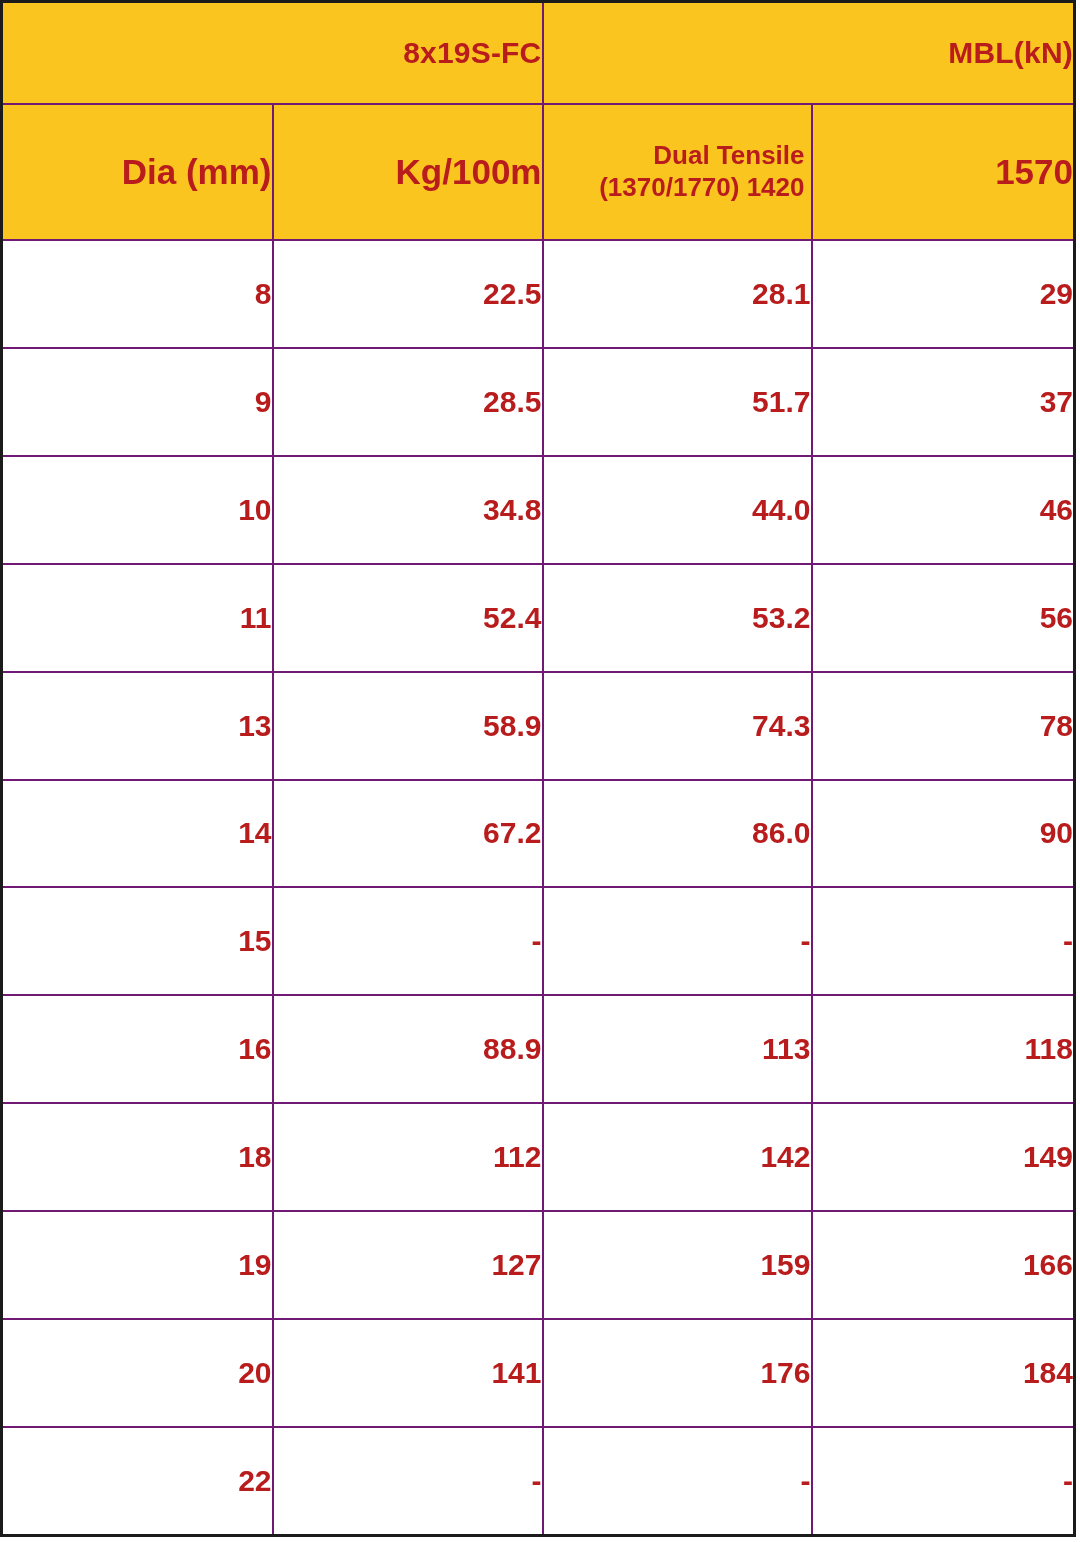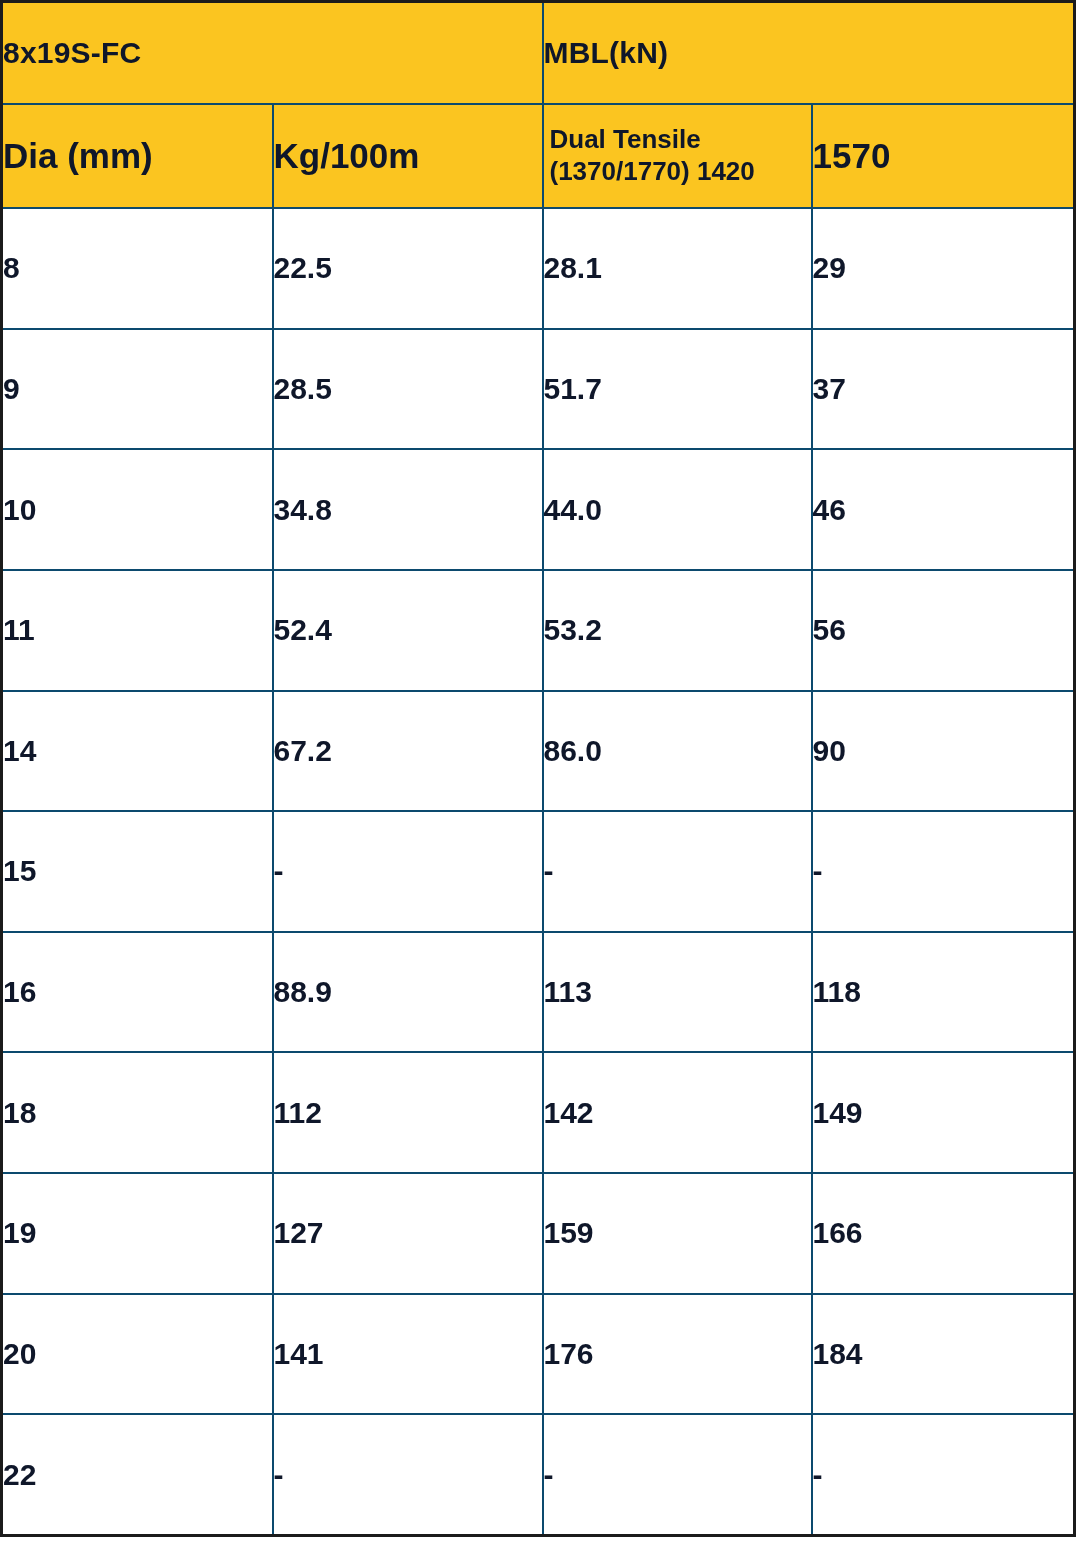--- a/index.html
+++ b/index.html
@@ -23,24 +23,24 @@
     border: 3px solid #1b1b1b;
   }
 
   .spec-table col.c1 { width: 271px; }
   .spec-table col.c2 { width: 270px; }
   .spec-table col.c3 { width: 269px; }
   .spec-table col.c4 { width: 263px; }
 
   .spec-table th,
   .spec-table td {
-    border: 2px solid #0c4a6e;
-    text-align: left;
+    border: 2px solid #701a75;
+    text-align: right;
     vertical-align: middle;
-    color: #0f172a;
+    color: #b91c1c;
     padding: 0;
   }
 
   .hdr-cell {
     background: #fbc520;
     font-weight: bold;
   }
 
   .hdr-top {
     height: 100px;
@@ -50,21 +50,21 @@
 
   .hdr-sub {
     height: 102px;
     font-size: 35px;
     line-height: 1.18;
   }
 
   .hdr-sub.two-line {
     font-size: 26px;
     line-height: 1.22;
-    padding: 0 6px;
+    padding: 16px 6px;
   }
 
   .hdr-sub .ln {
     display: block;
   }
 
   .data-row td {
     height: 103px;
     font-size: 30px;
     font-weight: bold;
@@ -119,20 +119,26 @@
         <td>44.0</td>
         <td>46</td>
       </tr>
       <tr class="data-row">
         <td>11</td>
         <td>52.4</td>
         <td>53.2</td>
         <td>56</td>
       </tr>
       <tr class="data-row">
+        <td>13</td>
+        <td>58.9</td>
+        <td>74.3</td>
+        <td>78</td>
+      </tr>
+      <tr class="data-row">
         <td>14</td>
         <td>67.2</td>
         <td>86.0</td>
         <td>90</td>
       </tr>
       <tr class="data-row">
         <td>15</td>
         <td class="dash">-</td>
         <td class="dash">-</td>
         <td class="dash">-</td>

